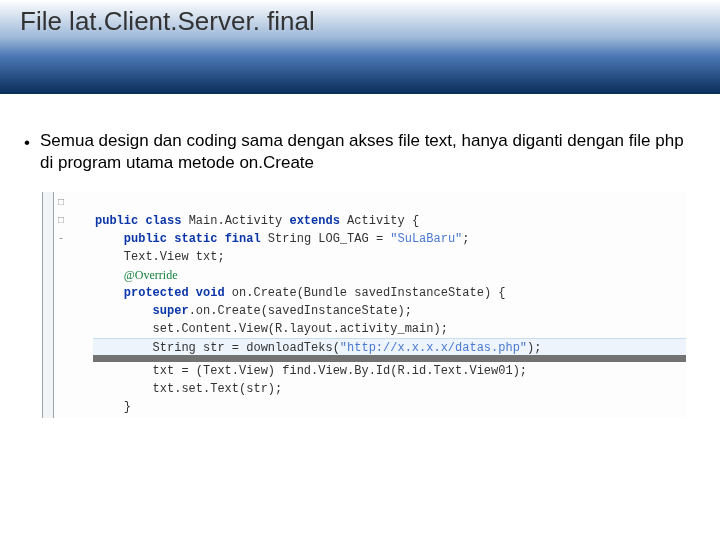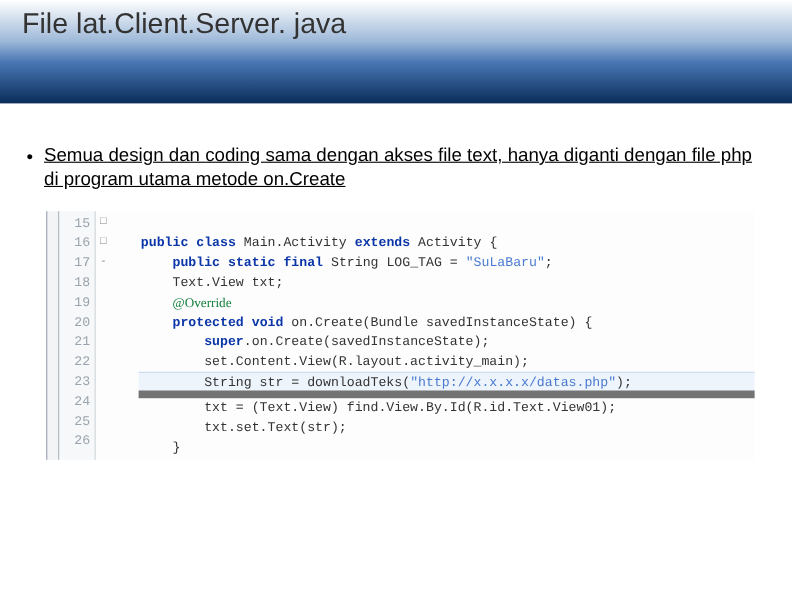--- a/index.html
+++ b/index.html
@@ -34,21 +34,20 @@
     line-height: 1.3;
     margin-bottom: 18px;
   }
   .bullet {
     width: 16px;
     flex: 0 0 16px;
     padding-top: 2px;
   }
   .bullet-text {
     flex: 1;
-    text-decoration: underline;
   }
   .code-wrap {
     display: flex;
     margin-left: 18px;
     margin-right: 10px;
     background: #fdfdfd;
   }
   .fold-margin {
     width: 10px;
     flex: 0 0 10px;
@@ -101,46 +100,32 @@
     height: 16px;
   }
   .kw   { color: #0b36a8; font-weight: bold; }
   .str  { color: #4a79d1; }
   .ann  { color: #15803d; font-family: Liberation Serif, serif; }                     
 </style>
 </head>
 <body>
 
 <div class="header">
-  <div class="title">File lat.Client.Server. java</div>
+  <div class="title">File lat.Client.Server. final</div>
 </div>
 
 <div class="body">
 
   <div class="bullet-row">
     <div class="bullet">•</div>
     <div class="bullet-text">Semua design dan coding sama dengan akses file text, hanya diganti dengan file php di program utama metode on.Create</div>
   </div>
 
   <div class="code-wrap">
     <div class="fold-margin"></div>
-    <div class="gutter" id="gutter">
-        <div>15</div>
-        <div>16</div>
-        <div>17</div>
-        <div>18</div>
-        <div>19</div>
-        <div>20</div>
-        <div>21</div>
-        <div>22</div>
-        <div>23</div>
-        <div>24</div>
-        <div>25</div>
-        <div>26</div>
-      </div>
     <div class="fold-col" id="fold">
         <div></div>
         <div>□</div>
         <div></div>
         <div></div>
         <div></div>
         <div>□</div>
         <div></div>
         <div></div>
         <div></div>

